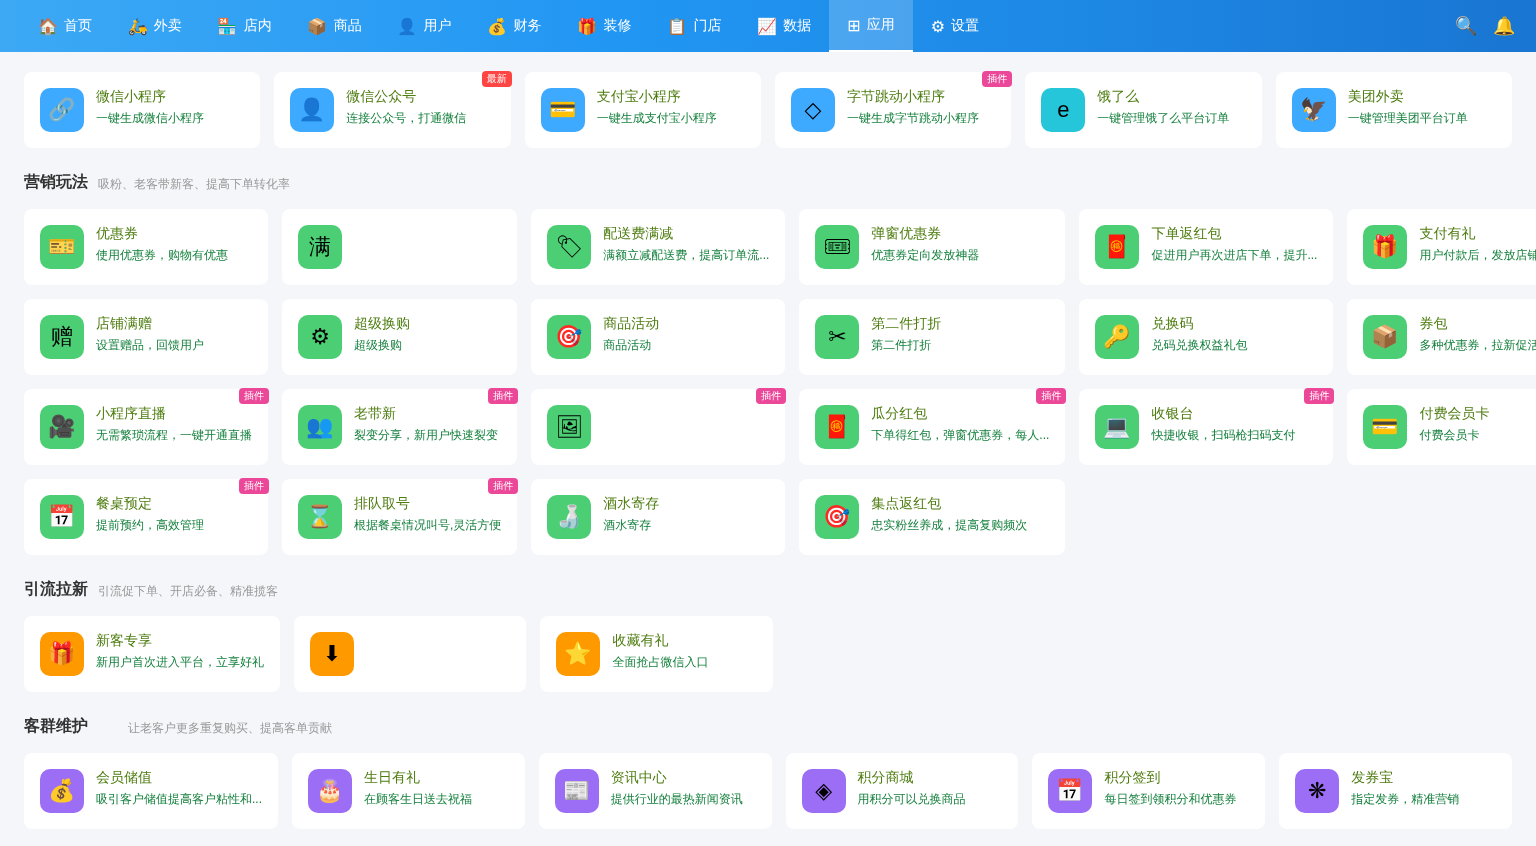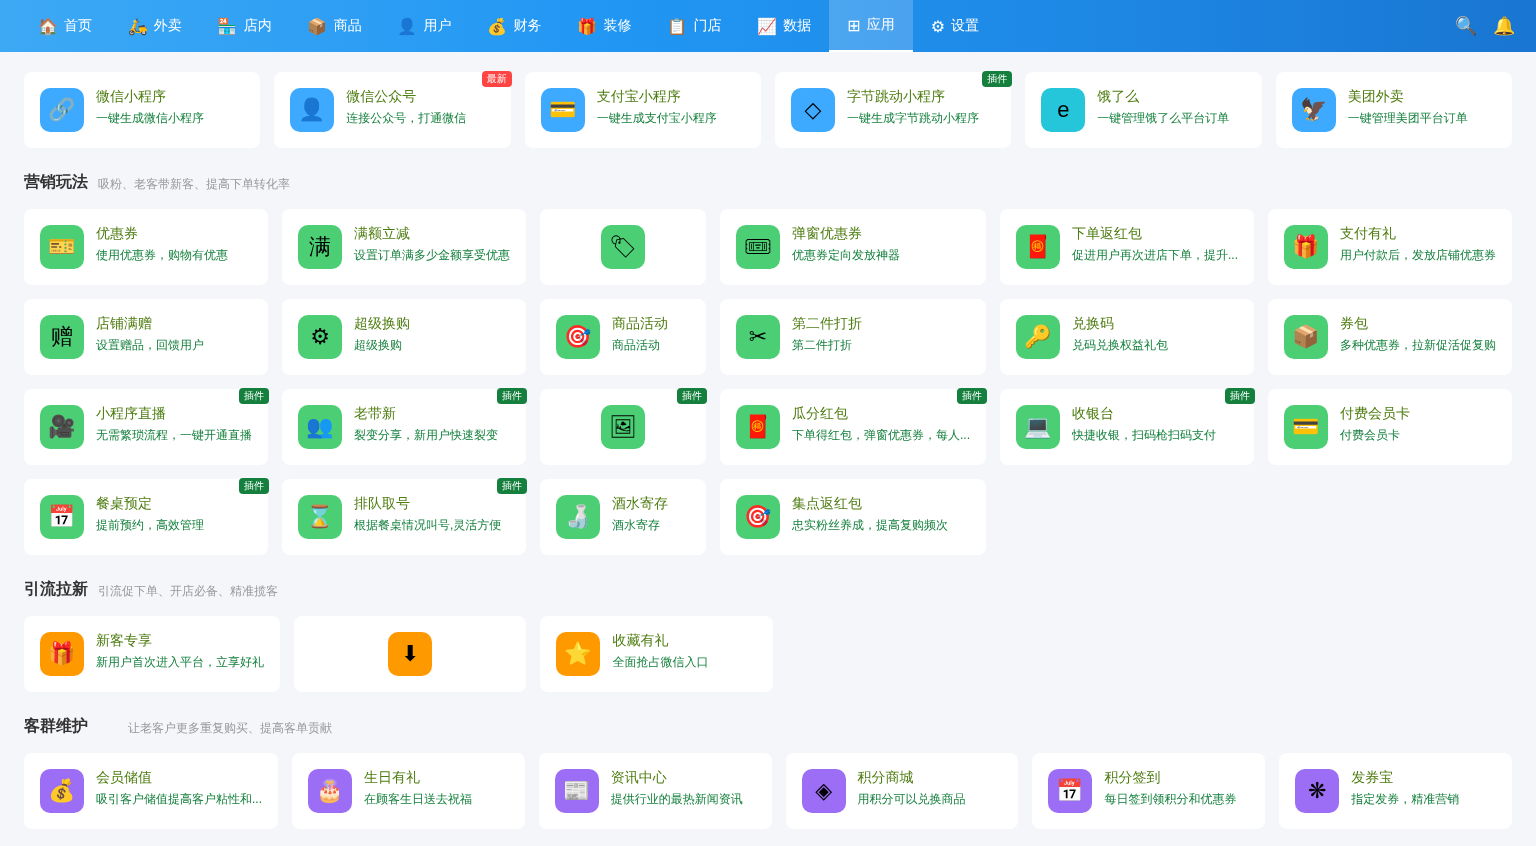--- a/index.html
+++ b/index.html
@@ -28,35 +28,35 @@
     .section-title { font-size: 16px; font-weight: 600; color: #333; }
     .section-desc { font-size: 12px; color: #999; }
 
     
     .grid-6 { display: grid; grid-template-columns: repeat(6, 1fr); gap: 14px; }
 
     
     .card {
       background: #fff; border-radius: 8px; padding: 16px;
       display: flex; align-items: flex-start; gap: 12px;
-      cursor: pointer; position: relative; min-height: 72px; justify-content: center;
+      cursor: pointer; position: relative; min-height: 72px;
     }
     .card-icon {
       width: 44px; height: 44px; border-radius: 10px;
       display: flex; align-items: center; justify-content: center;
       font-size: 22px; flex-shrink: 0;
     }
     .card-body { flex: 1; min-width: 0; }
     .card-title { font-size: 14px; font-weight: 500; color: #4d7c0f; margin-bottom: 4px; }
     .card-desc { font-size: 12px; color: #15803d; line-height: 1.4; white-space: nowrap; overflow: hidden; text-overflow: ellipsis; }
 
     
     .badge {
       position: absolute; top: -1px; right: -1px;
-      background: #15803d; color: #fff; font-size: 10px;
+      background: #ec4899; color: #fff; font-size: 10px;
       padding: 1px 5px; border-radius: 4px; font-weight: 500;
     }
     .badge-new { background: #ff4444; }
 
     
     .top-apps { display: grid; grid-template-columns: repeat(6, 1fr); gap: 14px; margin-bottom: 8px; }
   </style>
 </head>
 <body>
 
@@ -167,27 +167,27 @@
   <div class="grid-6" id="marketing-container">
       <div class="card">
         <div class="card-icon" style="background: rgb(76, 206, 116);">🎫</div>
         <div class="card-body">
           <div class="card-title">优惠券</div>
           <div class="card-desc">使用优惠券，购物有优惠</div>
         </div>
       </div>
       <div class="card">
         <div class="card-icon" style="background: rgb(76, 206, 116);">满</div>
-        <div class="card-body">
-          <div class="card-title">满额立减</div>
-          <div class="card-desc">设置订单满多少金额享受优惠</div>
-        </div>
       </div>
       <div class="card">
         <div class="card-icon" style="background: rgb(76, 206, 116);">🏷</div>
+        <div class="card-body">
+          <div class="card-title">配送费满减</div>
+          <div class="card-desc">满额立减配送费，提高订单流...</div>
+        </div>
       </div>
       <div class="card">
         <div class="card-icon" style="background: rgb(76, 206, 116);">🎟</div>
         <div class="card-body">
           <div class="card-title">弹窗优惠券</div>
           <div class="card-desc">优惠券定向发放神器</div>
         </div>
       </div>
       <div class="card">
         <div class="card-icon" style="background: rgb(76, 206, 116);">🧧</div>

